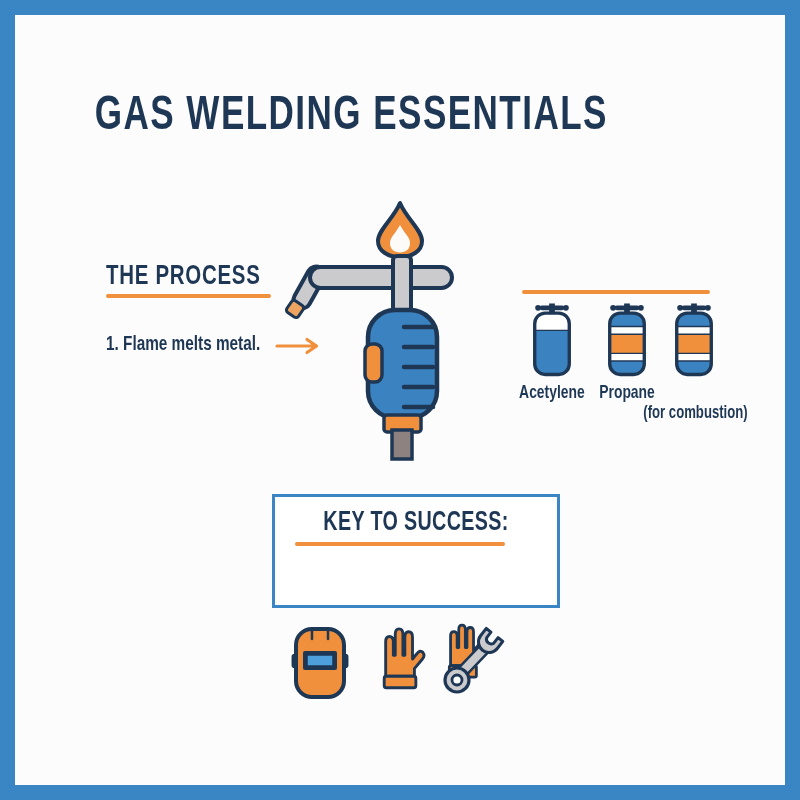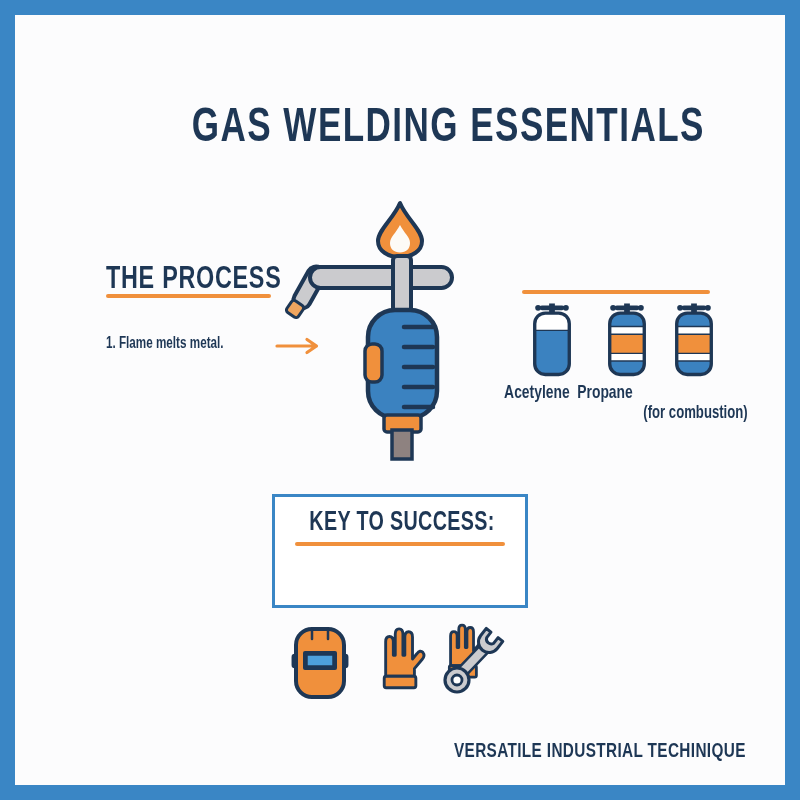--- a/index.html
+++ b/index.html
@@ -6,30 +6,30 @@
   .canvas{
     position:relative;width:800px;height:800px;background:#fcfcfd;
     font-family:"Liberation Sans",sans-serif;overflow:hidden;color:#1e3755;
   }
   .frame{
     position:absolute;inset:0;border:15px solid #3a86c5;pointer-events:none;z-index:50;
   }
   .cond{display:inline-block;transform:scaleX(0.73);transform-origin:0 50%;white-space:nowrap;font-weight:700;}
   .cond-c{transform-origin:50% 50%;}
   .abs{position:absolute;}
-  .centered{left:0;right:0;text-align:right;margin-top:12px;}
+  .centered{left:0;right:0;text-align:left;}
   .title{top:88px;font-size:48px;letter-spacing:2px;line-height:1.05;}
-  .sec-head{font-size:32px;letter-spacing:1px;}
+  .sec-head{font-size:28px;letter-spacing:1px;}
   .rule{position:absolute;height:4px;background:#f0903c;border-radius:2px;}
-  .steps{top:328px;left:106px;font-size:16px;line-height:30px;}
-  .cyl-label{font-size:19px;text-align:left;}
+  .steps{top:328px;left:106px;font-size:21px;line-height:30px;}
+  .cyl-label{font-size:19px;text-align:center;}
   .cyl-sublabel{font-size:18px;text-align:left;}
   .keybox{
     position:absolute;left:272px;top:494px;width:250px;height:108px;
-    border:3px solid #3a86c5;background:#ffffff;z-index:5;
+    border:3px solid #3a86c5;background:#ffffff;z-index:5;padding-left:32px;
   }
   .keybox-head{position:absolute;top:9px;left:0;right:0;text-align:center;font-size:27px;letter-spacing:0.5px;}
   .keybox-rule{left:20px;top:45px;width:210px;height:3.5px;}
   .keybox-bullets{position:absolute;left:40px;top:51px;font-size:22px;line-height:29px;}
   .footer{top:726px;font-size:21px;letter-spacing:0.5px;}
   svg{position:absolute;overflow:visible;}
 </style>
 </head>
 <body>
 
@@ -175,16 +175,13 @@
       <path d="M21,50 L42,28" fill="none" stroke="#1e3755" stroke-width="13" stroke-linecap="round"></path>
       <path d="M21,50 L42,28" fill="none" stroke="#cbcbce" stroke-width="8" stroke-linecap="round"></path>
       <g transform="translate(47,21) rotate(38)">
         <path d="M-10.5,0 L-10.5,-9 L-4.5,-9 L-4.5,-2 A4.8,4.8 0 0 0 4.5,-2 L4.5,-9 L10.5,-9 L10.5,0 A10.5,10.5 0 1 1 -10.5,0 Z" fill="#cbcbce" stroke="#1e3755" stroke-width="3" stroke-linejoin="round"></path>
       </g>
       <circle cx="15" cy="59" r="12" fill="#cbcbce" stroke="#1e3755" stroke-width="3.2"></circle>
       <circle cx="15" cy="59" r="5" fill="#ffffff" stroke="#1e3755" stroke-width="2.8"></circle>
     </g>
   </svg>
 
-  <div class="abs centered footer">
-    <span class="cond cond-c">VERSATILE INDUSTRIAL TECHINIQUE</span>
-  </div>
 </div>
 
 </body></html>

